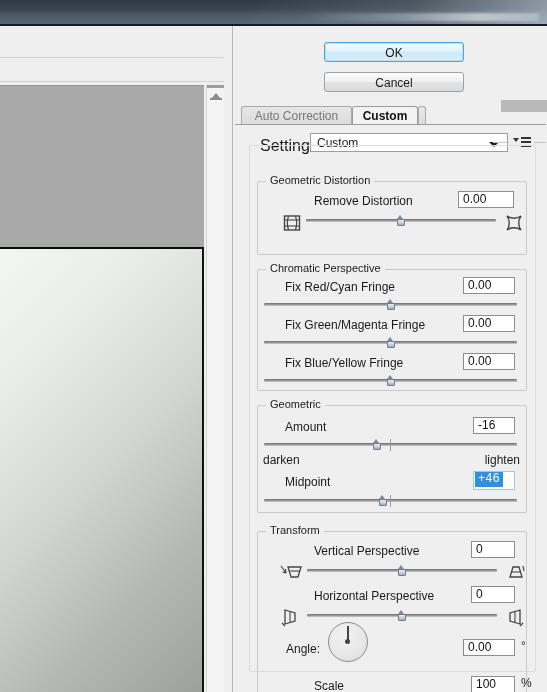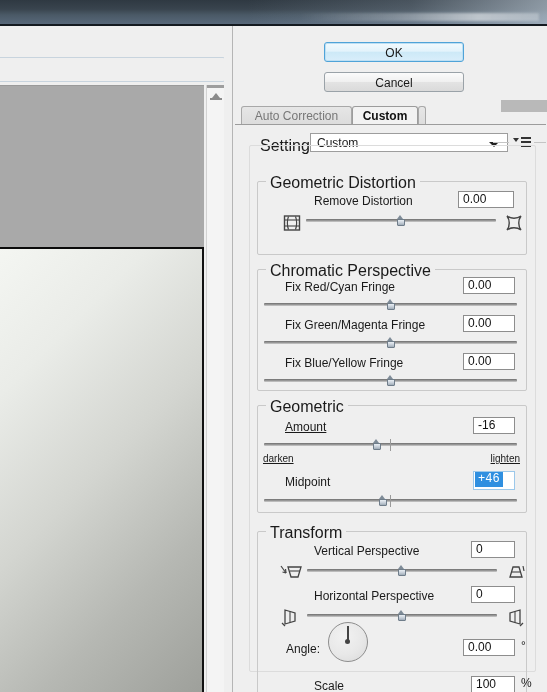--- a/index.html
+++ b/index.html
@@ -143,21 +143,21 @@
   .menu-rule-l{position:absolute;left:258px;top:9px;width:16px;height:1px;background:#c4c4c4;}
   .menu-rule-r{position:absolute;left:299px;top:9px;width:12px;height:1px;background:#c4c4c4;}
 
   
   .group{
     position:absolute;left:22px;width:268px;
     border:1px solid #c9c9c9;border-radius:2px;
   }
   .group-title{
     position:absolute;left:8px;top:-8px;padding:0 4px;
-    background:#efefef;font-size:16px;color:#1a1a1a;white-space:nowrap;
+    background:#efefef;font-size:11px;color:#1a1a1a;white-space:nowrap;
   }
   .outerline{position:absolute;left:14px;width:285px;border:1px solid #dcdcdc;border-radius:2px;}
 
   .row-label{position:absolute;font-size:12px;color:#1a1a1a;white-space:nowrap;}
   .numfield{
     position:absolute;height:17px;background:#fff;border:1px solid #8d8d8d;
     box-sizing:border-box;font-size:12px;line-height:15px;padding-left:4px;color:#111;
   }
   .numfield.focused{
     border:1px solid #9cc8ea;padding:0;background:#fff;
@@ -182,21 +182,21 @@
     position:absolute;left:2px;top:0;width:0;height:0;
     border-left:3.5px solid transparent;border-right:3.5px solid transparent;
     border-bottom:4px solid #7e8b97;
   }
   .thumb .body{
     position:absolute;left:1.5px;top:3.5px;width:8px;height:7px;
     background:linear-gradient(180deg,#e9eef3 0%,#c3ccd6 60%,#9fabb7 100%);
     border:1px solid #6f7d8a;box-sizing:border-box;border-radius:1px;
   }
 
-  .hint{position:absolute;font-size:10px;color:#1a1a1a;text-decoration:underline;}
+  .hint{position:absolute;font-size:12px;color:#1a1a1a;}
 
   .ic{position:absolute;}
   .dial{
     position:absolute;width:38px;height:38px;border-radius:50%;
     background:radial-gradient(circle at 40% 35%,#f2f2f2 0%,#e8e8e8 55%,#d8d8d8 100%);
     border:1px solid #8d8d8d;
   }
   .dial .needle{position:absolute;left:18px;top:3px;width:1.5px;height:16px;background:#444;}
   .dial .hub{position:absolute;left:16px;top:16px;width:5px;height:5px;border-radius:50%;background:#444;}
 </style>
@@ -319,21 +319,21 @@
           <div class="thumb" style="left:121px;">
             <span class="top"></span>
             <span class="body"></span>
           </div>
         </div>
       </div>
 
       <div class="group" style="top:280px;height:106px;">
         <div class="group-title">Geometric</div>
 
-        <div class="row-label" style="left:27px;top:14px;text-decoration:underline;">Amount</div>
+        <div class="row-label" style="left:27px;top:14px;">Amount</div>
         <div class="numfield" style="left:215px;top:11px;width:42px;">-16</div>
         <div class="slider" style="left:6px;top:33px;width:253px;">
           <div class="track"></div>
           <div class="tick" style="left:126px;"></div>
           <div class="thumb" style="left:107px;">
             <span class="top"></span>
             <span class="body"></span>
           </div>
         </div>
         <div class="hint" style="left:5px;top:47px;">darken</div>

